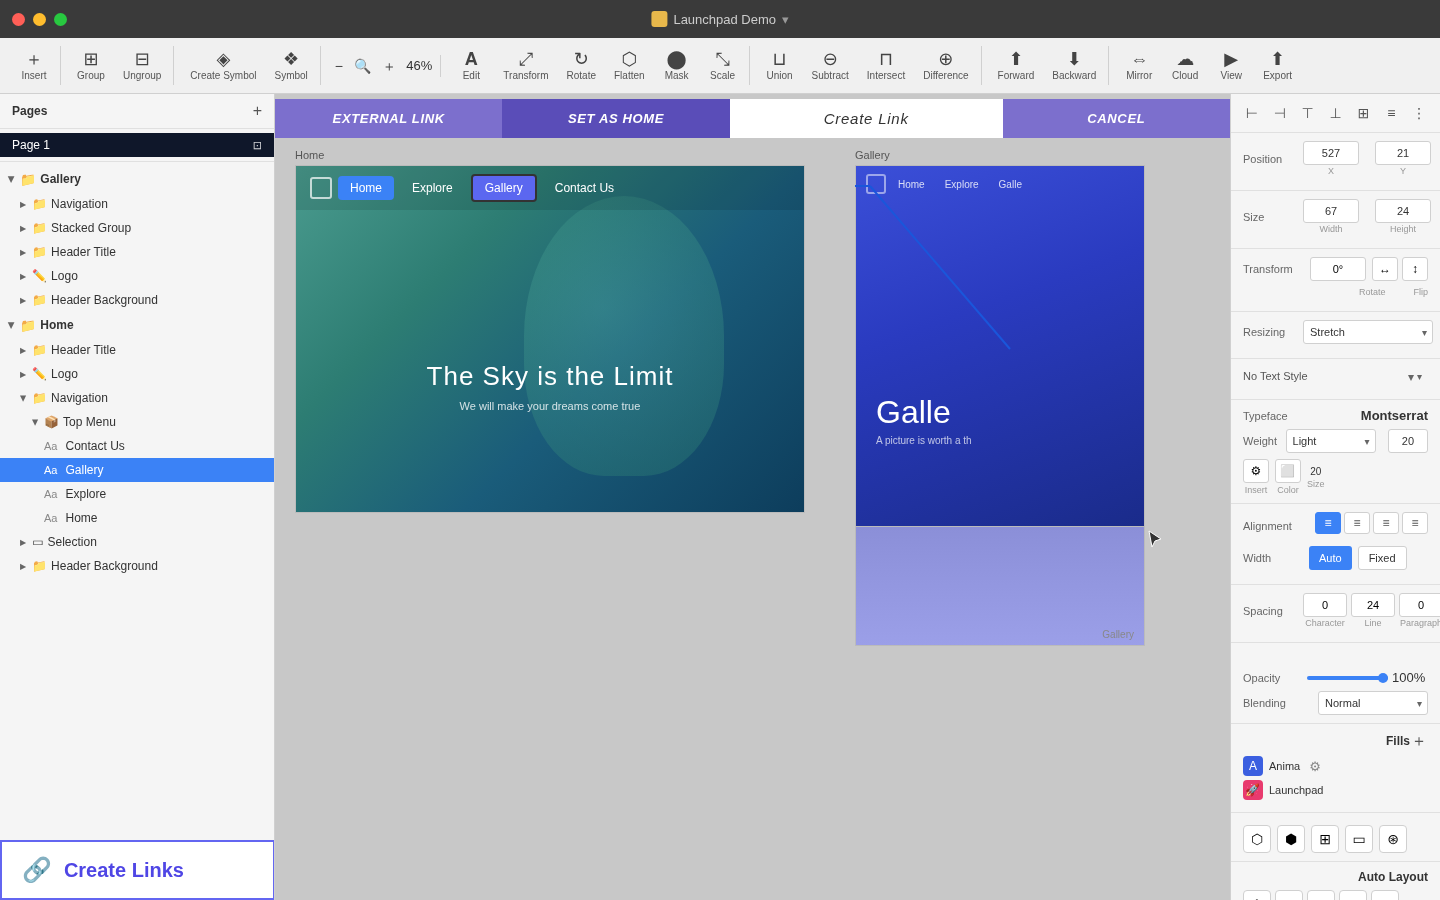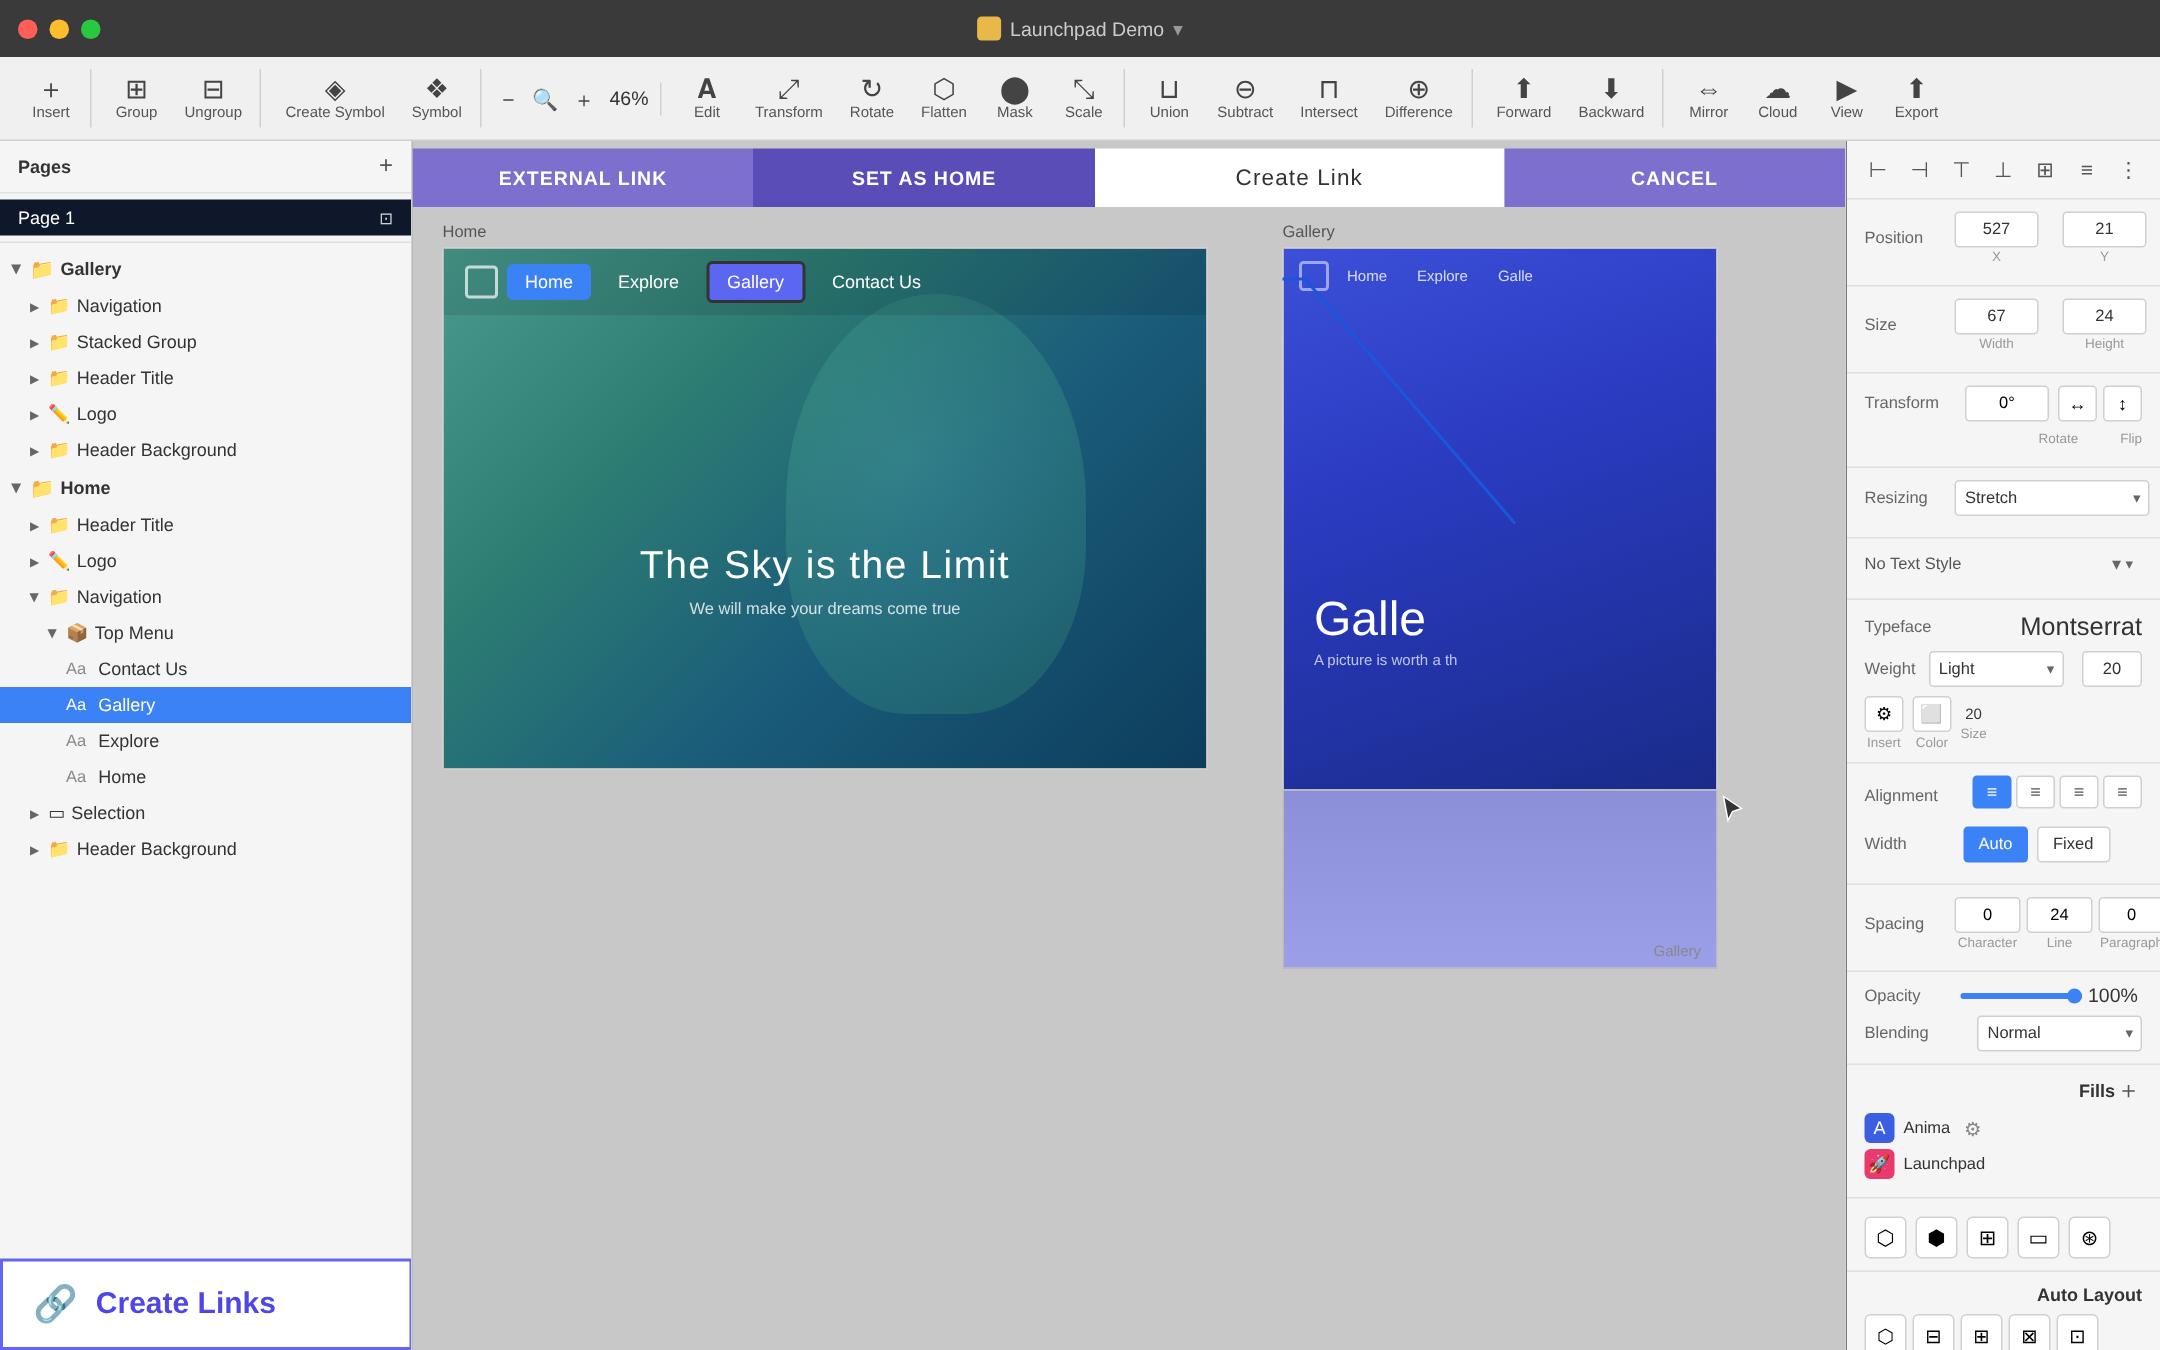--- a/index.html
+++ b/index.html
@@ -107,21 +107,21 @@
     }
 
     
     .link-bar {
       position: absolute; top: 0; left: 0; right: 0; height: 48px;
       background: transparent; display: flex; align-items: center;
       gap: 0; z-index: 50;
     }
     .link-btn {
       flex: 1; height: 39px; display: flex; align-items: center; justify-content: center;
-      font-size: 13px; font-weight: 600; letter-spacing: 0.05em; cursor: pointer; border: none;
+      font-size: 13px; font-weight: 600; letter-spacing: 0.05em; cursor: pointer; border: none; font-style: italic;
     }
     .link-btn-external { background: #7c6fcd; color: white; }
     .link-btn-home { background: #5a4db8; color: white; }
     .link-btn-create { background: white; color: #333; font-weight: 500; font-size: 15px; flex: 1.2; }
     .link-btn-cancel { background: #7c6fcd; color: white; }
 
     .artboard-label {
       font-size: 11px; color: #555; margin-bottom: 4px;
     }
 
@@ -233,21 +233,21 @@
     .select-wrapper::after { content: '▾'; position: absolute; right: 6px; top: 50%; transform: translateY(-50%); font-size: 10px; color: #666; pointer-events: none; }
 
     .transform-row { display: flex; align-items: center; gap: 6px; }
     .rotate-input { width: 56px; height: 24px; border: 1px solid #d0d0d0; border-radius: 3px; font-size: 11px; text-align: center; background: white; }
     .flip-btns { display: flex; gap: 4px; }
     .flip-btn { width: 26px; height: 24px; border: 1px solid #d0d0d0; border-radius: 3px; background: white; cursor: pointer; font-size: 12px; display: flex; align-items: center; justify-content: center; }
 
     .typeface-section { padding: 8px 12px; border-bottom: 1px solid #e0e0e0; }
     .typeface-row { display: flex; align-items: center; justify-content: space-between; margin-bottom: 6px; }
     .typeface-label { font-size: 11px; color: #666; }
-    .typeface-value { font-size: 17px; color: #333; }
+    .typeface-value { font-size: 13px; color: #333; font-weight: bold; }
 
     .text-align-row { display: flex; gap: 3px; margin-bottom: 6px; }
     .text-align-btn {
       width: 26px; height: 22px; border: 1px solid #d0d0d0; border-radius: 3px;
       background: white; cursor: pointer; display: flex; align-items: center; justify-content: center;
       font-size: 12px; color: #555;
     }
     .text-align-btn.active { background: #3b82f6; color: white; border-color: #3b82f6; }
 
     .width-row { display: flex; align-items: center; gap: 6px; margin-bottom: 6px; }
@@ -255,21 +255,21 @@
       padding: 3px 10px; background: #3b82f6; color: white; border: none; border-radius: 3px;
       font-size: 11px; cursor: pointer; height: 24px;
     }
     .width-fixed-btn {
       padding: 3px 10px; background: white; color: #333; border: 1px solid #d0d0d0;
       border-radius: 3px; font-size: 11px; cursor: pointer; height: 24px;
     }
     .spacing-input { width: 44px; height: 24px; border: 1px solid #d0d0d0; border-radius: 3px; font-size: 11px; text-align: center; background: white; }
 
     .opacity-section { padding: 8px 12px; border-bottom: 1px solid #e0e0e0; }
-    .opacity-row { display: flex; align-items: center; gap: 4px; margin-bottom: 6px; }
+    .opacity-row { display: flex; align-items: center; gap: 4px; margin-bottom: 6px; margin-top: 19px; }
     .opacity-slider { flex: 1; height: 4px; background: #e0e0e0; border-radius: 2px; position: relative; cursor: pointer; }
     .opacity-fill { height: 100%; background: #3b82f6; border-radius: 2px; }
     .opacity-thumb { position: absolute; top: 50%; right: 0; transform: translateY(-50%); width: 10px; height: 10px; background: #3b82f6; border-radius: 50%; }
     .opacity-value { font-size: 13px; color: #333; min-width: 36px; text-align: left; }
 
     .blending-row { display: flex; align-items: center; justify-content: space-between; }
 
     .fills-section { padding: 8px 12px; border-bottom: 1px solid #e0e0e0; }
     .section-title-row { display: flex; align-items: center; justify-content: flex-end; margin-bottom: 6px; }
     .section-title { font-size: 12px; font-weight: 600; color: #333; }

